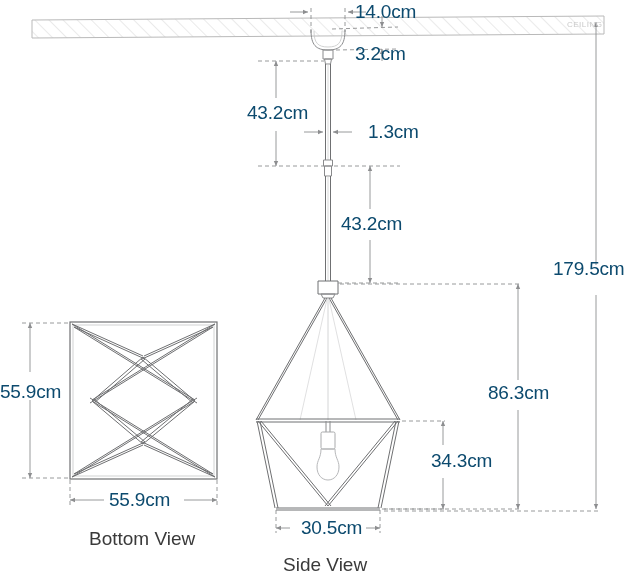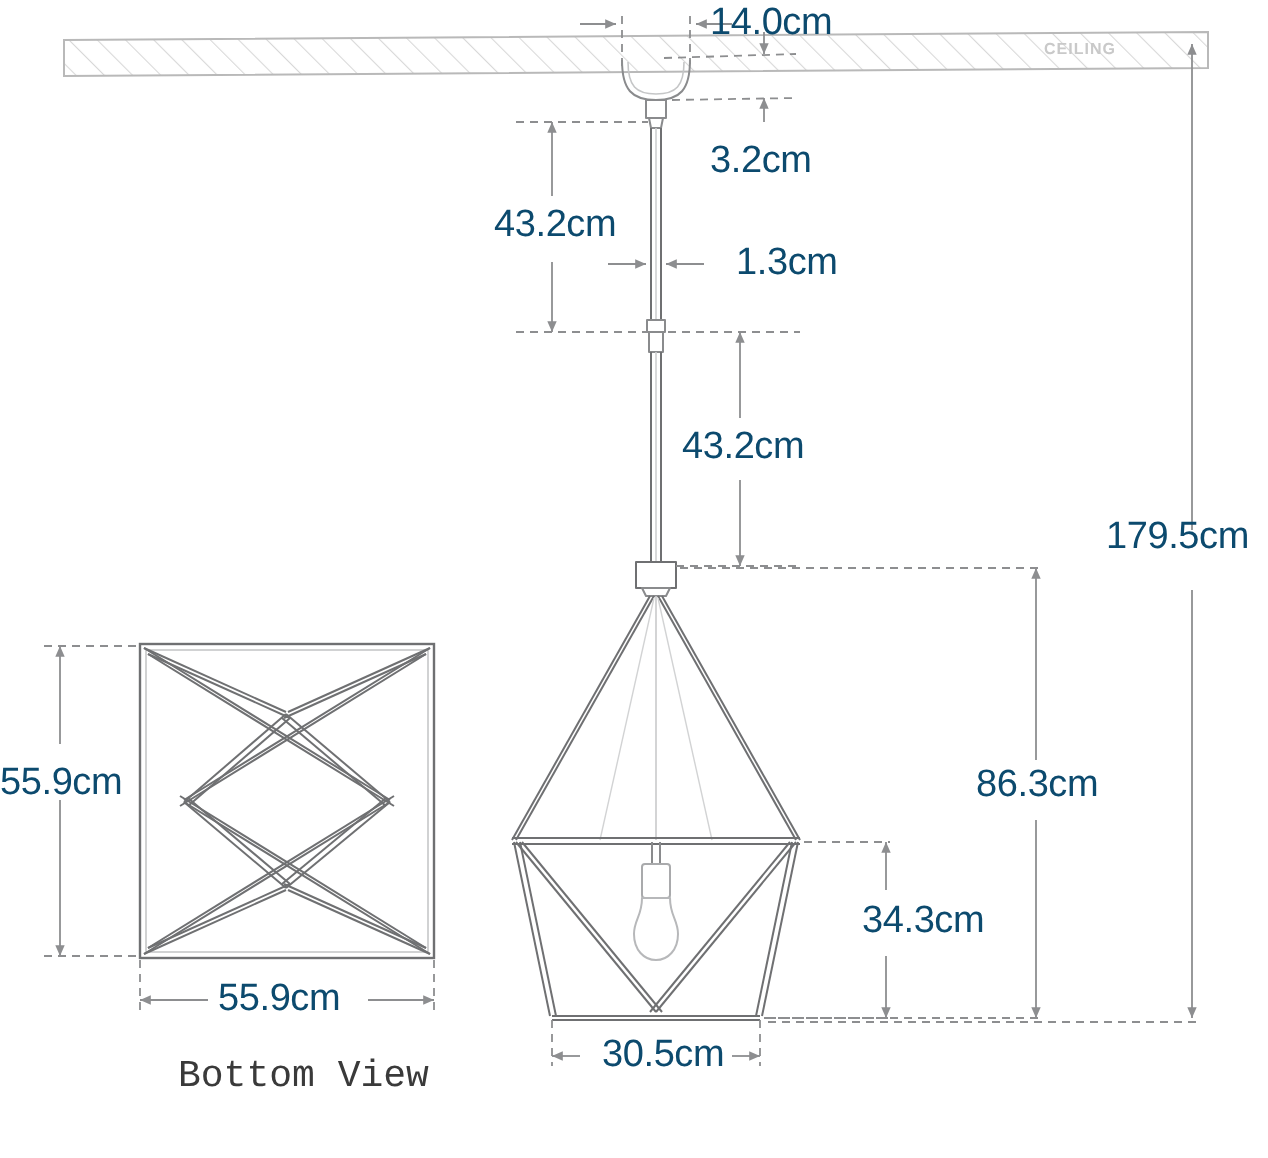--- a/index.html
+++ b/index.html
@@ -32,21 +32,21 @@
     color: #0c4a6e;
     font-family: Liberation Sans, sans-serif;
     font-size: 19px;
     letter-spacing: -0.2px;
     white-space: nowrap;
     line-height: 1;
   }
   .view-label {
     position: absolute;
     color: #3a3a3a;
-    font-family: Liberation Mono, monospace;
+    font-family: Liberation Sans, sans-serif;
     font-size: 19px;
     white-space: nowrap;
     line-height: 1;
   }
   .ceiling-text {
     position: absolute;
     color: #c9c9c9;
     font-family: "Liberation Sans", sans-serif;
     font-size: 8px;
     letter-spacing: 0.5px;
@@ -255,25 +255,25 @@
 
       <g>
         <line x1="70" y1="480" x2="70" y2="505" stroke-dasharray="4 3" stroke-width="0.9"></line>
         <line x1="217" y1="480" x2="217" y2="505" stroke-dasharray="4 3" stroke-width="0.9"></line>
         <line x1="70" y1="500" x2="104" y2="500" stroke-width="0.9" marker-start="url(#arrInStart)"></line>
         <line x1="184" y1="500" x2="217" y2="500" stroke-width="0.9" marker-end="url(#arrIn)"></line>
       </g>
     </g>
   </svg>
 
-  <div class="ceiling-text" style="left:522px; top:21px;font-weight:bold;">CEILING</div>
+  <div class="ceiling-text" style="left:567px; top:21px;">CEILING</div>
 
   <div class="dim-text" style="left:355px; top:2px;">14.0cm</div>
 
-  <div class="dim-text" style="left:355px; top:71px;">3.2cm</div>
+  <div class="dim-text" style="left:355px; top:44px;">3.2cm</div>
 
   <div class="dim-text" style="left:247px; top:103px;">43.2cm</div>
 
   <div class="dim-text" style="left:332px; top:122px;padding-left:36px;">1.3cm</div>
 
   <div class="dim-text" style="left:341px; top:214px;">43.2cm</div>
 
   <div class="dim-text" style="left:488px; top:383px;text-align:right;">86.3cm</div>
 
   <div class="dim-text" style="left:431px; top:451px;">34.3cm</div>
@@ -281,14 +281,15 @@
   <div class="dim-text" style="left:553px; top:259px;">179.5cm</div>
 
   <div class="dim-text" style="left:301px; top:518px;">30.5cm</div>
 
   <div class="dim-text" style="left:0px; top:382px;">55.9cm</div>
 
   <div class="dim-text" style="left:109px; top:490px;">55.9cm</div>
 
   <div class="view-label" style="left:89px; top:529px;">Bottom View</div>
 
+  <div class="view-label" style="left:283px; top:555px;">Side View</div>
 
 </div>
 
 </body></html>

